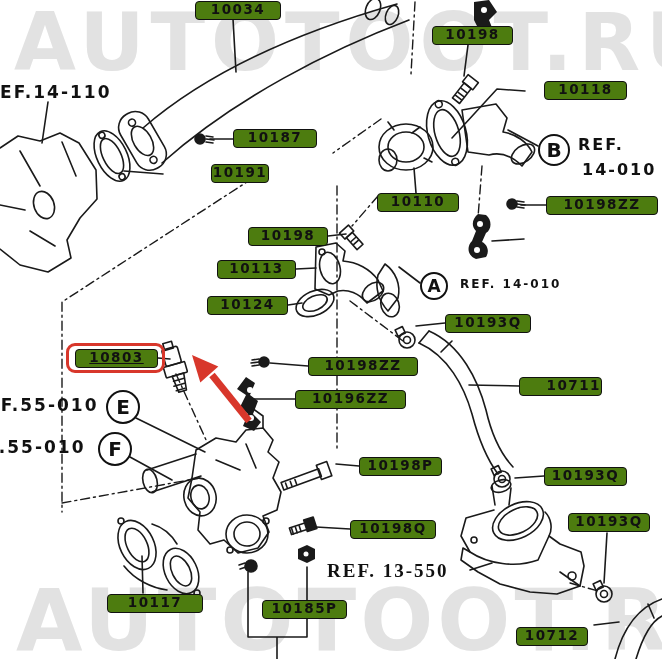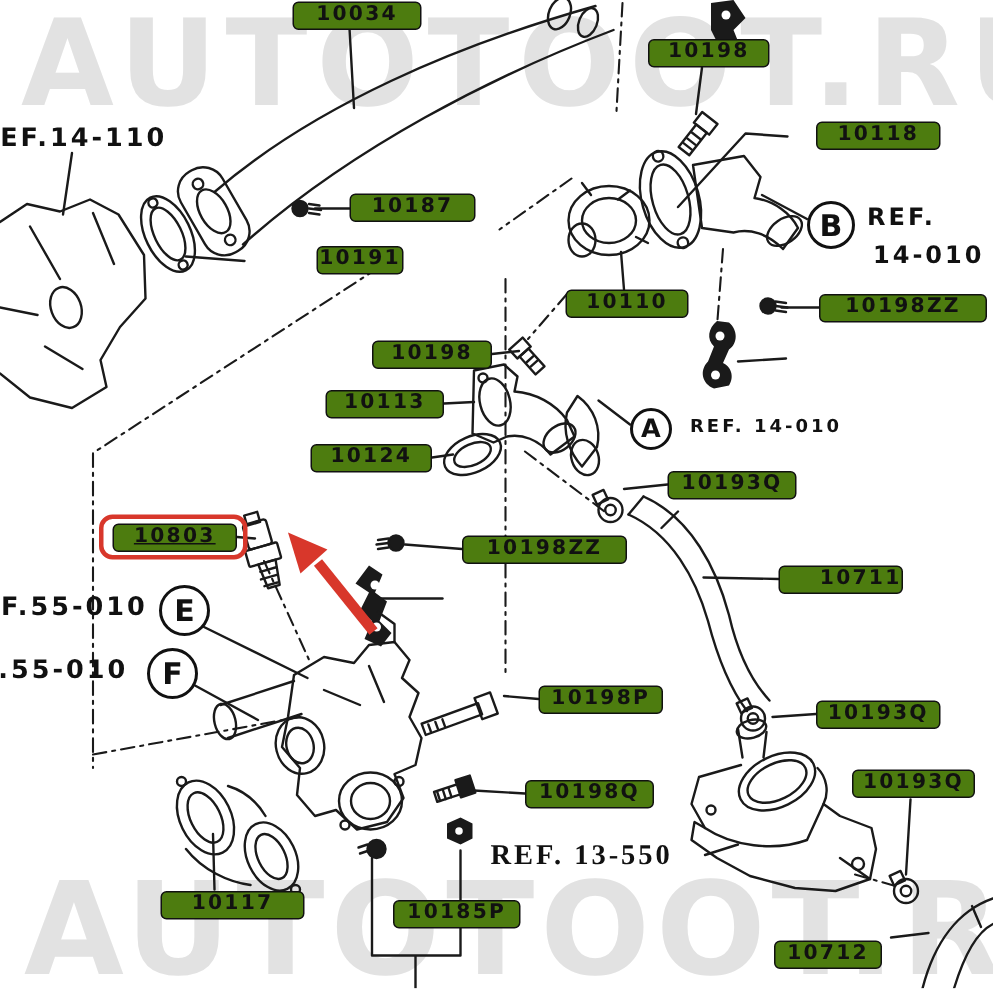--- a/index.html
+++ b/index.html
@@ -306,20 +306,21 @@
       <div class="part-label" style="left: 377px; top: 193px; width: 82px;">10110</div>
       <div class="part-label" style="left: 546px; top: 196px; width: 112px;">10198ZZ</div>
       <div class="part-label" style="left: 248px; top: 227px; width: 80px;">10198</div>
       <div class="part-label" style="left: 217px; top: 260px; width: 79px;">10113</div>
       <div class="part-label" style="left: 207px; top: 296px; width: 81px;">10124</div>
       <div class="part-label" style="left: 445px; top: 314px; width: 86px;">10193Q</div>
       <div class="red-ring" style="left: 66px; top: 343px; width: 99px; height: 30px; border-color: rgb(216, 55, 43);"></div>
       <div class="part-label" style="left: 75px; top: 349px; width: 83px; text-decoration: underline;">10803</div>
       <div class="part-label" style="left: 308px; top: 357px; width: 110px;">10198ZZ</div>
       <div class="part-label" style="left: 519px; top: 377px; width: 83px; text-align: right;">10711</div>
+      <div class="part-label" style="left: 295px; top: 390px; width: 111px;">10196ZZ</div>
       <div class="part-label" style="left: 359px; top: 457px; width: 83px;">10198P</div>
       <div class="part-label" style="left: 544px; top: 467px; width: 83px;">10193Q</div>
       <div class="part-label" style="left: 568px; top: 513px; width: 82px;">10193Q</div>
       <div class="part-label" style="left: 350px; top: 520px; width: 86px;">10198Q</div>
       <div class="part-label" style="left: 107px; top: 594px; width: 96px;">10117</div>
       <div class="part-label" style="left: 262px; top: 600px; width: 85px;">10185P</div>
       <div class="part-label" style="left: 516px; top: 627px; width: 72px;">10712</div>
       <div class="ref-label" style="left: -15px; top: 82px; font-size: 17px;">REF.14-110</div>
       <div class="ref-label" style="left: 578px; top: 135px; font-size: 16px;">REF.</div>
       <div class="ref-label" style="left: 582px; top: 160px; font-size: 16px;">14-010</div>

